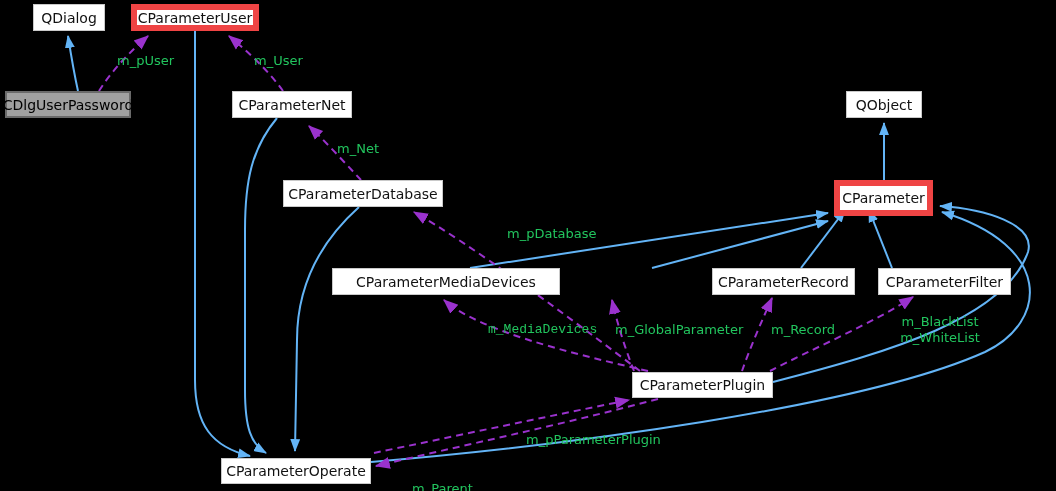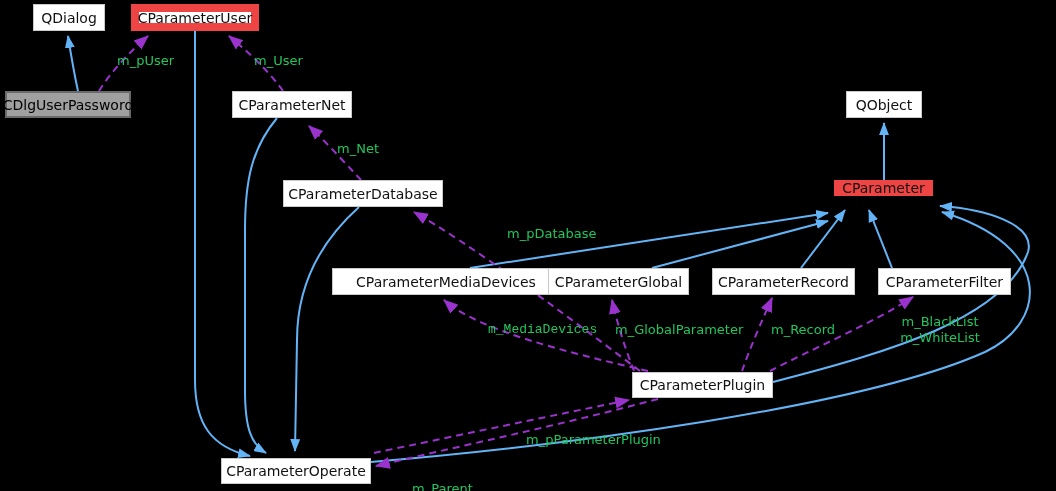--- a/index.html
+++ b/index.html
@@ -6,35 +6,35 @@
   .stage{
     position:relative;width:1056px;height:491px;background:#000000;
     font-family:"DejaVu Sans","Liberation Sans",sans-serif;overflow:hidden;
   }
   .stage svg{position:absolute;left:0;top:0;}
   .node{
     position:absolute;display:flex;align-items:center;justify-content:center;
     background:#ffffff;border:1px solid #c9c9c9;color:#111;
     font-size:14px;white-space:nowrap;box-sizing:border-box;z-index:2;
   }
-  .node.dk{border:8px solid #ef4444;}
+  .node.dk{border:6px solid #ef4444;}
   .node.hl{background:#a0a0a0;border:2px solid #6a6a6a;color:#000;}
   .elabel{
     position:absolute;color:#22c55e;font-size:13px;white-space:nowrap;z-index:3;
     line-height:16px;
   }
   .elabel.center{text-align:center;}
   
   #n-qdialog            {left:33px;  top:4px;   width:72px;  height:27px;}
   #n-cparameteruser     {left:131px; top:4px;   width:128px; height:27px;}
   #n-cdlguserpassword   {left:5px;   top:91px;  width:126px; height:27px;}
   #n-cparameternet      {left:232px; top:91px;  width:120px; height:27px;}
   #n-qobject            {left:846px; top:91px;  width:76px;  height:27px;}
   #n-cparameterdatabase {left:283px; top:180px; width:160px; height:27px;}
-  #n-cparameter         {left:834px; top:180px; width:99px;  height:14px;}
+  #n-cparameter         {left:834px; top:180px; width:99px;  height:36px;}
   #n-cparametermediadevices{left:332px;top:268px;width:228px;height:27px;}
   #n-cparameterglobal   {left:548px; top:268px; width:141px; height:27px;}
   #n-cparameterrecord   {left:712px; top:268px; width:143px; height:27px;}
   #n-cparameterfilter   {left:878px; top:268px; width:133px; height:27px;}
   #n-cparameterplugin   {left:632px; top:372px; width:141px; height:26px;}
   #n-cparameteroperate  {left:221px; top:458px; width:150px; height:26px;}
   
   #l-mpuser   {left:117px;top:53px;}
   #l-muser    {left:254px;top:53px;}
   #l-mnet     {left:337px;top:141px;}
@@ -90,21 +90,20 @@
   </svg>
 
   <div class="node" id="n-qdialog">QDialog</div>
   <div class="node dk" id="n-cparameteruser">CParameterUser</div>
   <div class="node hl" id="n-cdlguserpassword">CDlgUserPassword</div>
   <div class="node" id="n-cparameternet">CParameterNet</div>
   <div class="node" id="n-qobject">QObject</div>
   <div class="node" id="n-cparameterdatabase">CParameterDatabase</div>
   <div class="node dk" id="n-cparameter">CParameter</div>
   <div class="node" id="n-cparametermediadevices">CParameterMediaDevices</div>
-  <div class="node" id="n-cparameterglobal">CParameterGlobal</div>
   <div class="node" id="n-cparameterrecord">CParameterRecord</div>
   <div class="node" id="n-cparameterfilter">CParameterFilter</div>
   <div class="node" id="n-cparameterplugin">CParameterPlugin</div>
   <div class="node" id="n-cparameteroperate">CParameterOperate</div>
 
   <div class="elabel" id="l-mpuser">m_pUser</div>
   <div class="elabel" id="l-muser">m_User</div>
   <div class="elabel" id="l-mnet">m_Net</div>
   <div class="elabel" id="l-mpdatabase">m_pDatabase</div>
   <div class="elabel" id="l-mmediadevices">m_MediaDevices</div>

